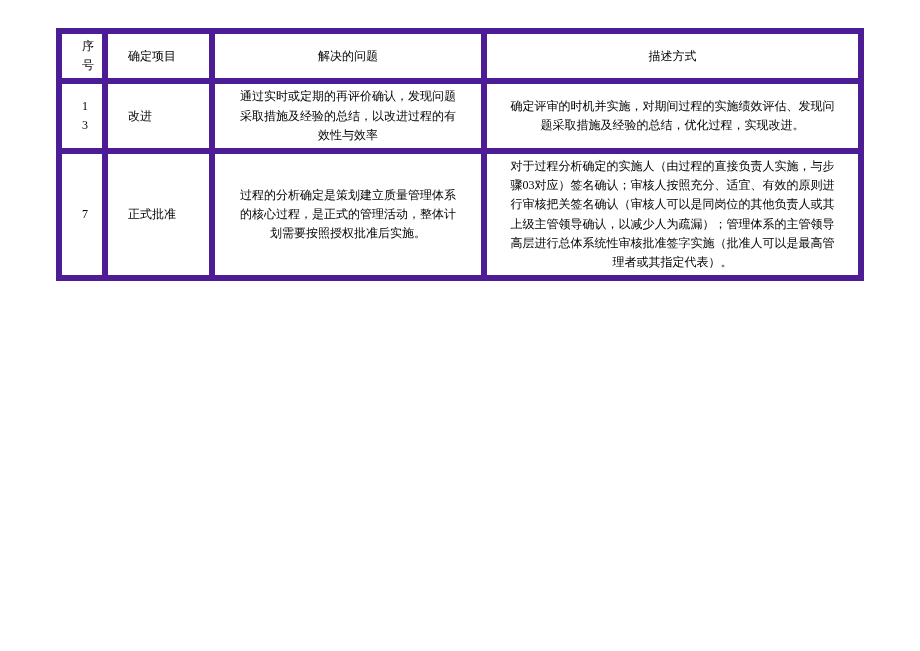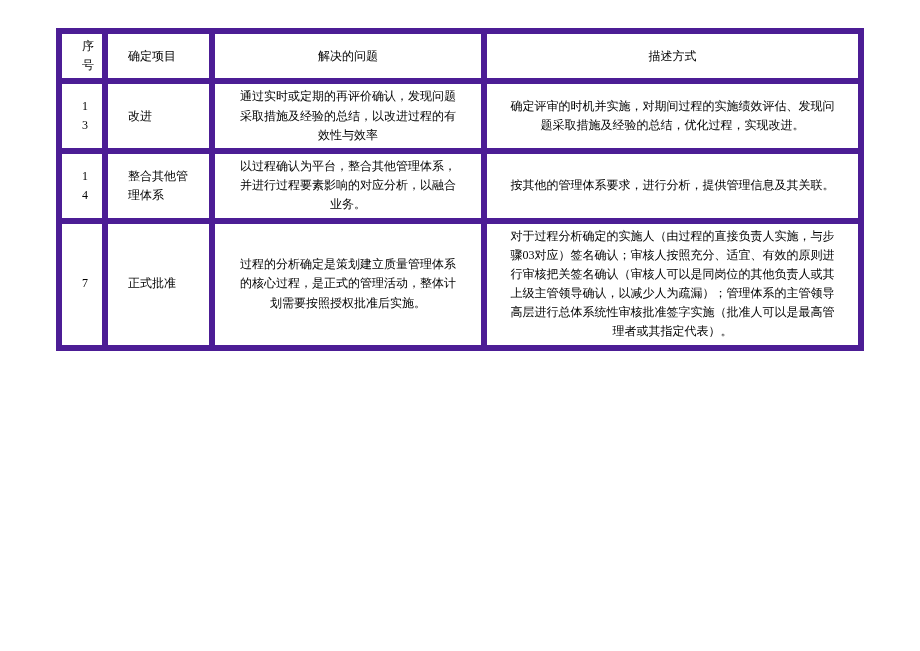--- a/index.html
+++ b/index.html
@@ -63,25 +63,19 @@
     </tr>
   </thead>
   <tbody>
     <tr>
       <td class="col-num num">13</td>
       <td class="col-item">改进</td>
       <td class="col-problem">通过实时或定期的再评价确认，发现问题采取措施及经验的总结，以改进过程的有效性与效率</td>
       <td class="col-desc">确定评审的时机并实施，对期间过程的实施绩效评估、发现问题采取措施及经验的总结，优化过程，实现改进。</td>
     </tr>
     <tr>
-      <td class="col-num num">14</td>
-      <td class="col-item">整合其他管理体系</td>
-      <td class="col-problem">以过程确认为平台，整合其他管理体系，并进行过程要素影响的对应分析，以融合业务。</td>
-      <td class="col-desc">按其他的管理体系要求，进行分析，提供管理信息及其关联。</td>
-    </tr>
-    <tr>
       <td class="col-num num">7</td>
       <td class="col-item">正式批准</td>
       <td class="col-problem">过程的分析确定是策划建立质量管理体系的核心过程，是正式的管理活动，整体计划需要按照授权批准后实施。</td>
       <td class="col-desc">对于过程分析确定的实施人（由过程的直接负责人实施，与步骤03对应）签名确认；审核人按照充分、适宜、有效的原则进行审核把关签名确认（审核人可以是同岗位的其他负责人或其上级主管领导确认，以减少人为疏漏）；管理体系的主管领导高层进行总体系统性审核批准签字实施（批准人可以是最高管理者或其指定代表）。</td>
     </tr>
   </tbody>
 </table>
 
 </body></html>

